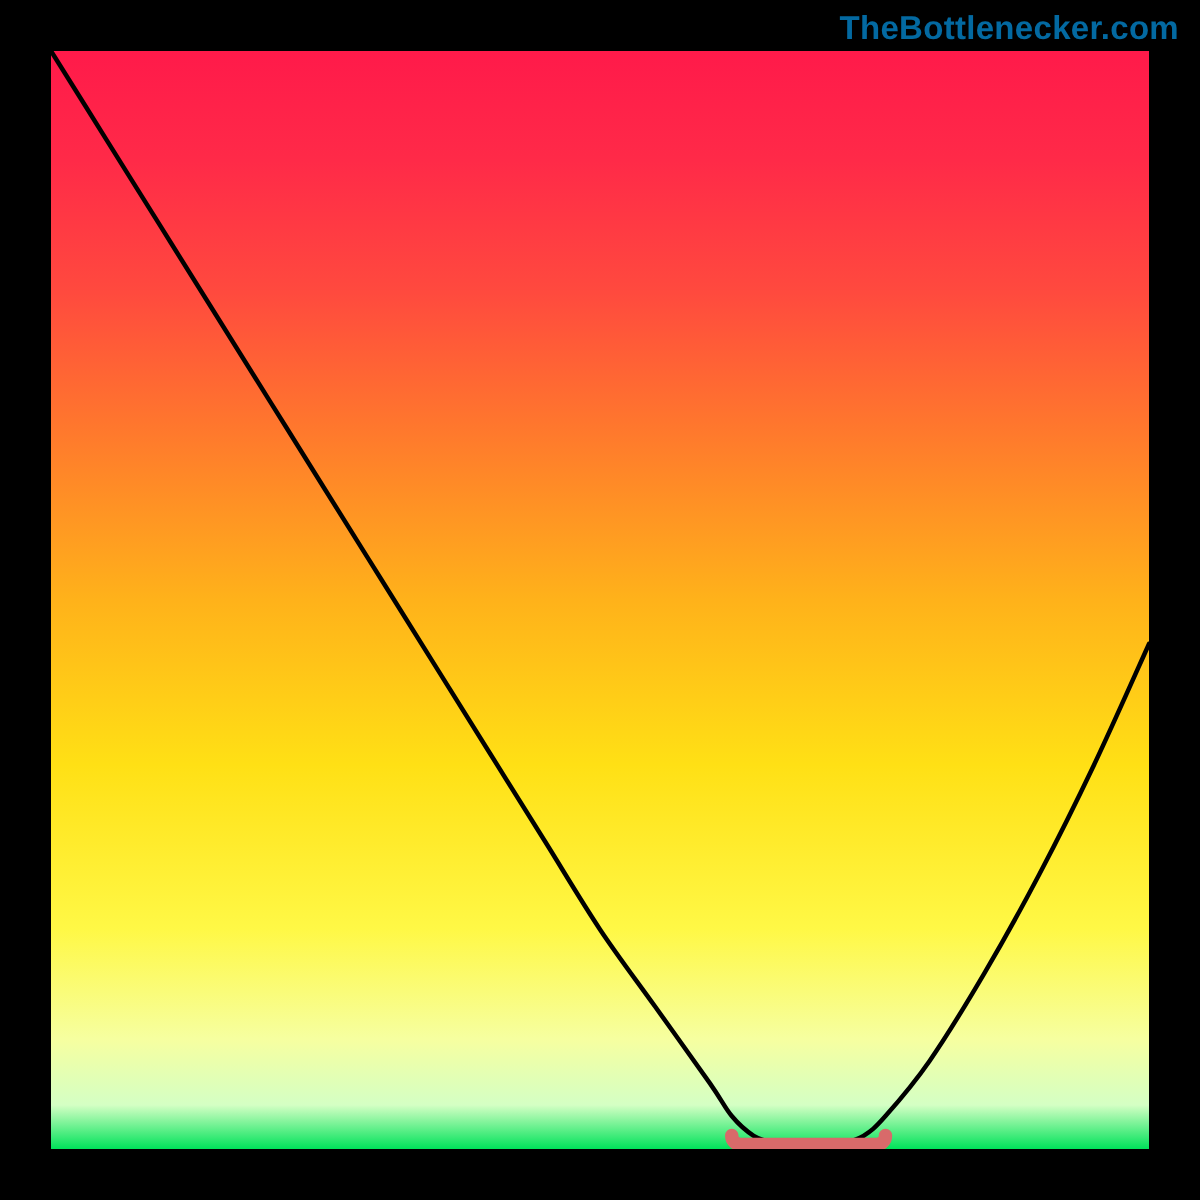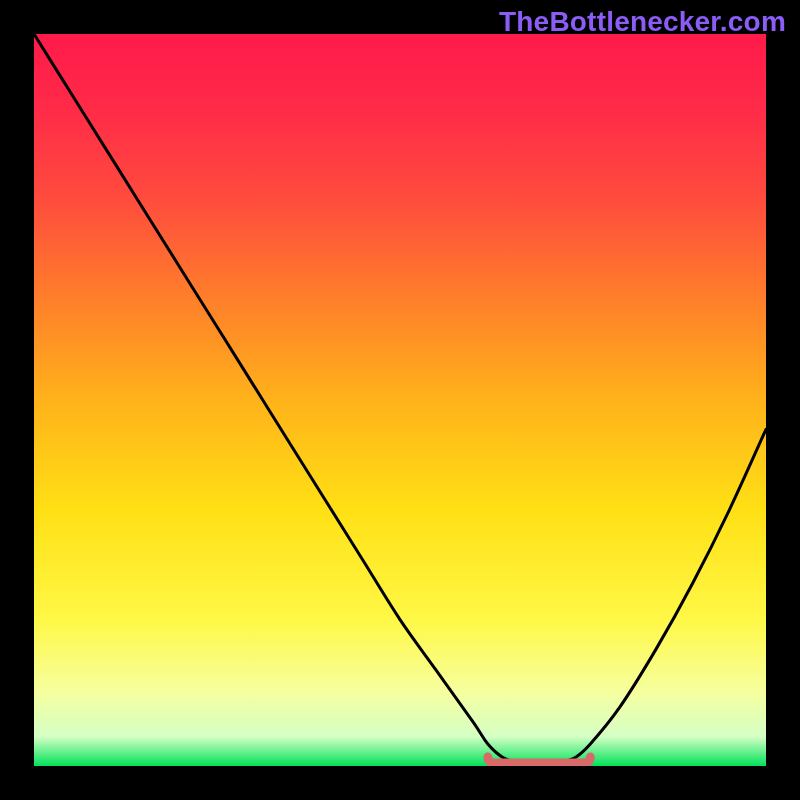--- a/index.html
+++ b/index.html
@@ -23,22 +23,22 @@
     top: 34px;
     left: 34px;
     width: 732px;
     height: 732px;
     overflow: hidden;
   }
   .attribution {
     position: absolute;
     top: 6px;
     right: 14px;
-    color: #8b5cf6;
-    font-size: 28px;
+    color: #0369a1;
+    font-size: 22px;
     font-weight: bold;
     letter-spacing: 0.2px;
   }
   svg { display: block; }
 </style>
 </head>
 <body>
 
 <div class="frame">
   <div class="attribution">TheBottlenecker.com</div>

